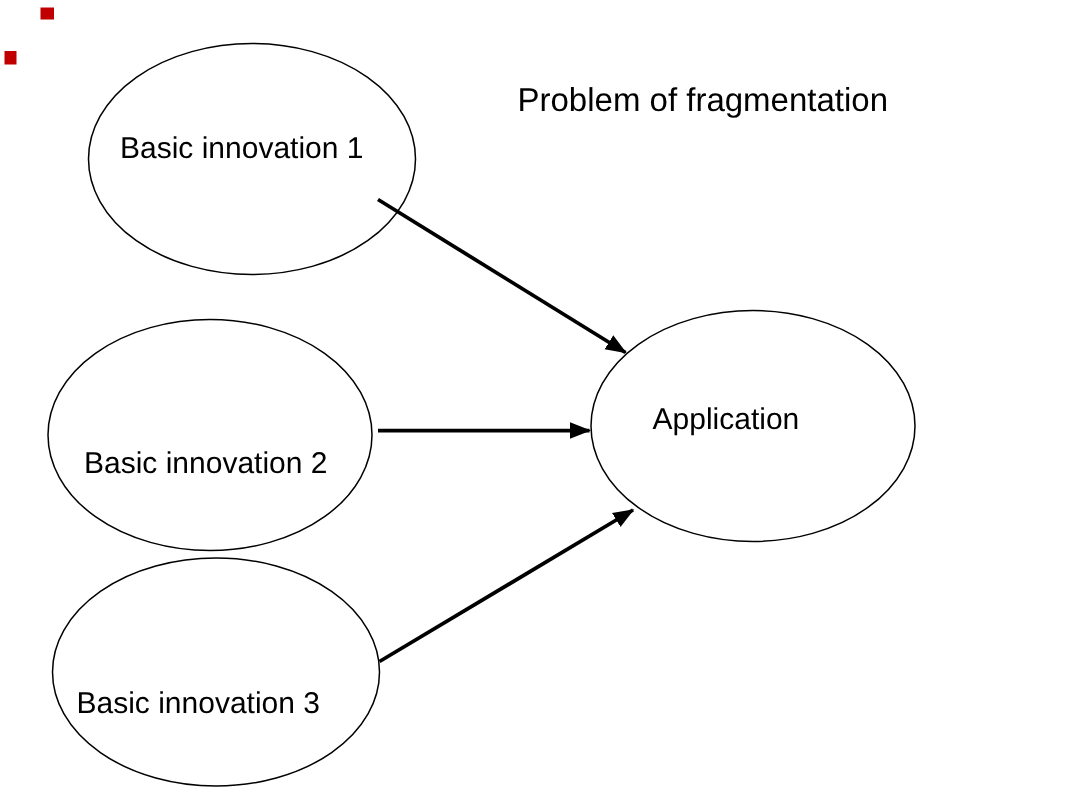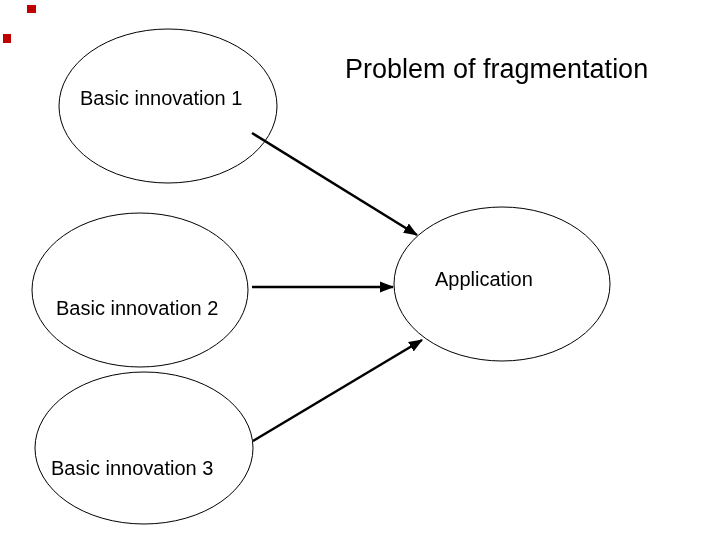--- a/index.html
+++ b/index.html
@@ -12,21 +12,21 @@
     width: 720px;
     height: 540px;
     background: #ffffff;
     overflow: hidden;
     font-family: "Liberation Sans", sans-serif;
   }
   .slide-title {
     position: absolute;
     left: 345px;
     top: 55px;
-    font-size: 27px;
+    font-size: 22px;
     line-height: 1.1;
     color: #000000;
     white-space: nowrap;
   }
   .diagram-svg {
     position: absolute;
     left: 0;
     top: 0;
     width: 720px;
     height: 540px;

